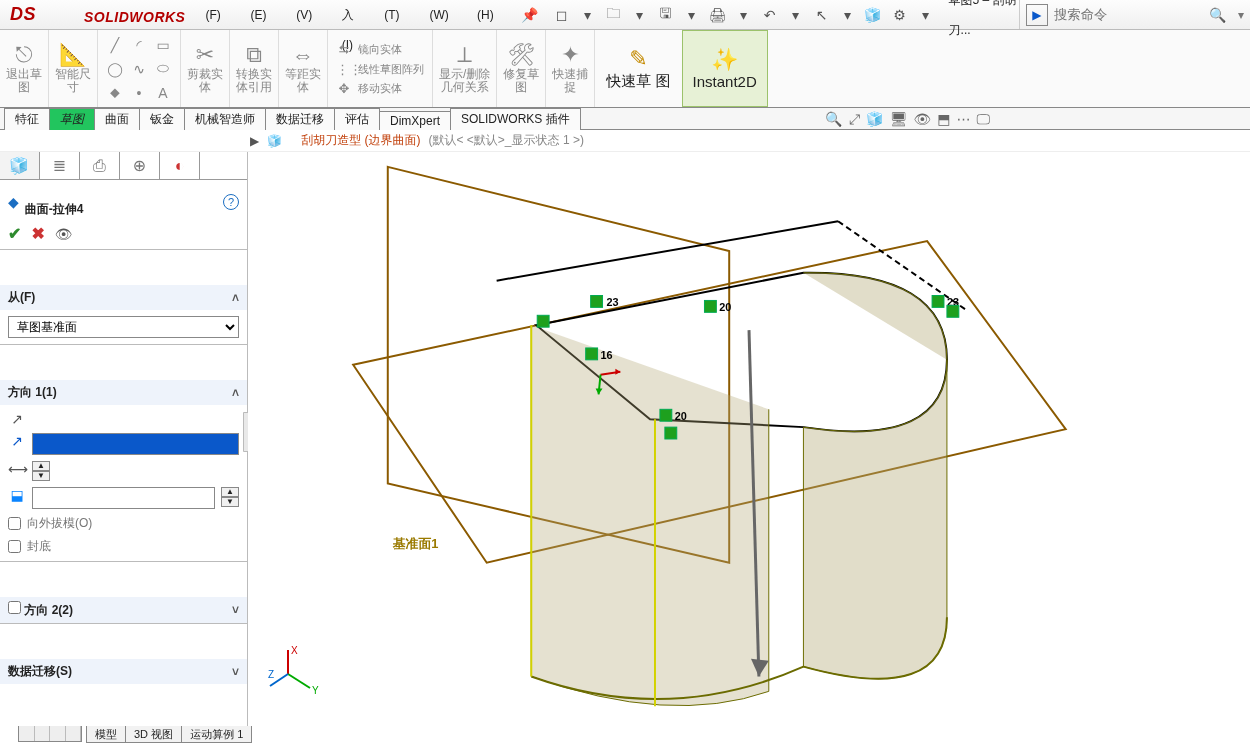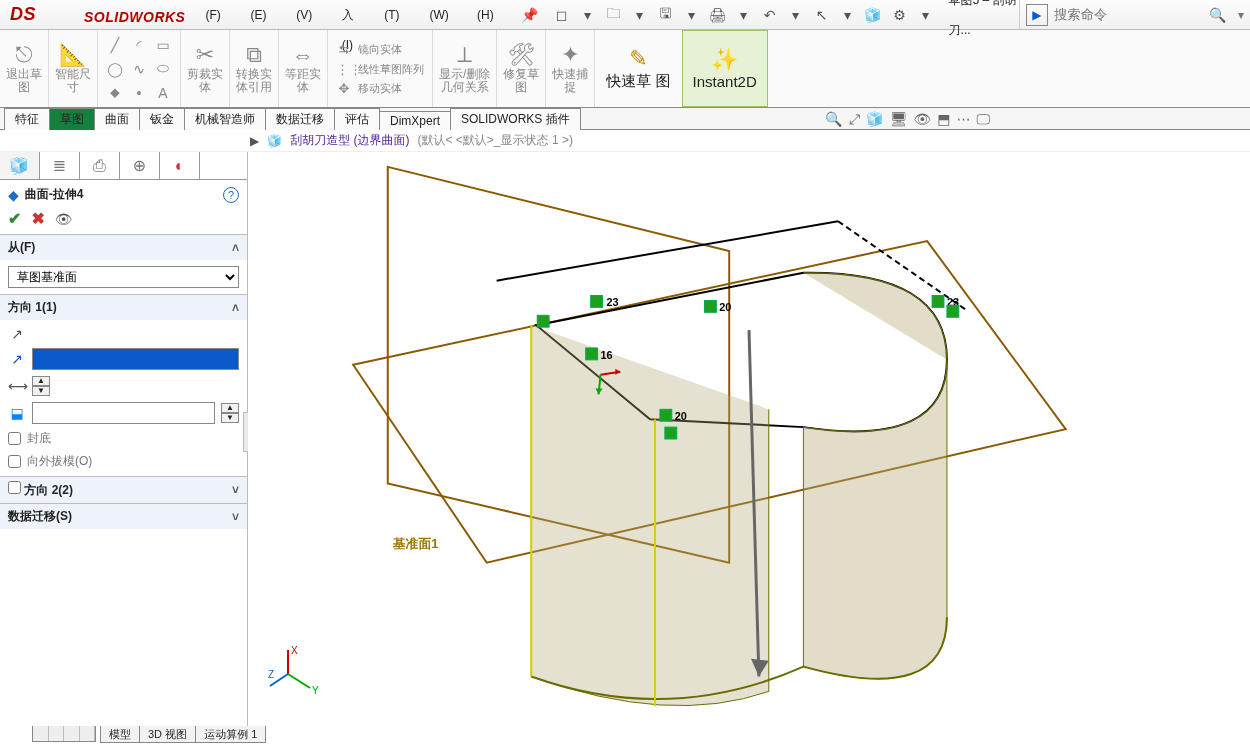--- a/index.html
+++ b/index.html
@@ -32,68 +32,68 @@
 .stack-row { display:flex; align-items:center; gap:6px; font-size:11px; }
 .stack-row .g { width:16px;text-align:center;font-size:13px; }
 .rbtn { display:flex; flex-direction:column; align-items:center; justify-content:center; padding:4px 10px; border:1px solid transparent; }
 .rbtn.active { background:#e7f1d6; border:1px solid #9cc26b; }
 .rbtn .glyph { font-size:22px; color:#c48a00; }
 .rbtn .lbl { font-size:15px; }
 
 
 .cmdtabs { height:22px; display:flex; align-items:flex-end; border-bottom:1px solid #888; background:#f6f6f6; padding-left:4px; position:relative; }
 .ctab { border:1px solid #888; border-bottom:none; background:#fafafa; padding:2px 10px; margin-right:-1px; font-size:12px; position:relative; top:1px; }
-.ctab.active { background:#15803d; }
+.ctab.active { background:#22c55e;font-style:italic; }
 .view-icons { position:absolute; right:260px; top:0; display:flex; gap:6px; height:22px; align-items:center; color:#666; }
 .view-icons span { font-size:14px; }
 
 
 .partpath { height:22px; display:flex; align-items:center; padding-left:250px; gap:8px; color:#333; border-bottom:1px solid #eee; }
 .partpath .arrow { color:#555; }
 .partpath .cube { color:#c7a200; }
-.partpath .pname { color:#4c1d95; }
+.partpath .pname { color:#c2410c;margin-left:11px; }
 .partpath .cfg { color:#888; }
 
 
 .left { position:absolute; left:0; top:152px; width:248px; bottom:4px; background:#fff; border-right:1px solid #bbb; }
 .ltabs { height:28px; display:flex; border-bottom:1px solid #999; }
 .ltab { flex:none; width:40px; display:flex; align-items:center; justify-content:center; border-right:1px solid #999; color:#777; font-size:16px; }
 .ltab.active { background:#f3f3f3; }
 .feat-title { display:flex; align-items:center; gap:6px; padding:6px 8px; }
 .feat-title .fic { color:#1b6ec2; font-size:14px; }
-.feat-title .name { font-weight:bold; }
+.feat-title .name { font-weight:bold;margin-top:15px; }
 .feat-title .q { margin-left:auto; color:#1b6ec2; border:1px solid #1b6ec2; border-radius:50%; width:16px;height:16px; font-size:11px; text-align:center; line-height:14px; }
 .confirm { display:flex; gap:10px; padding:0 8px 6px 8px; align-items:center; }
 .confirm .ok { color:#2e8b2e; font-weight:bold; font-size:16px; }
 .confirm .no { color:#c33; font-weight:bold; font-size:16px; }
 .confirm .eye { color:#555; font-size:14px; }
 
 .section { border-top:1px solid #bbb; }
-.sec-head { background:#eef3fb; padding:4px 8px; display:flex; align-items:center; justify-content:space-between; font-weight:bold; }
+.sec-head { background:#eef3fb; padding:4px 8px; display:flex; align-items:center; justify-content:space-between; font-weight:bold;margin-top:35px; }
 .sec-head .chev { color:#555; }
 .sec-body { padding:6px 8px; display:flex; flex-direction:column; gap:6px; }
-.row { display:flex; align-items:center; gap:6px; }
+.row { display:flex; align-items:flex-start; gap:6px; }
 .row .ric { width:18px; text-align:center; color:#555; font-size:14px; }
 .row select, .row input[type=text] { flex:1; height:22px; border:1px solid #888; font-size:12px; padding:0 4px; background:#fff; }
 .row.selected .ric { color:#0a58ca; }
 .row input.sel { background:#0a58ca; }
 .spin { width:18px; display:flex; flex-direction:column; }
 .spin b { height:10px; border:1px solid #888; font-size:8px; line-height:8px; text-align:center; background:#f0f0f0; }
 .chk { display:flex; align-items:center; gap:6px; color:#777; }
 .chk input { width:13px;height:13px; }
 .vgrip { position:absolute; right:-6px; top:260px; width:10px; height:40px; background:#e9e9e9; border:1px solid #bbb; border-radius:0 4px 4px 0; }
 
 
 .viewport { position:absolute; left:248px; right:0; top:152px; bottom:18px; background:#fff; overflow:hidden; }
 .triad { position:absolute; left:20px; bottom:20px; font-size:10px; }
 .triad svg { overflow:visible; }
 .watermark { position:absolute; right:10px; bottom:6px; font-size:22px; color:#fff; font-weight:bold; text-shadow:0 0 3px #000,0 0 3px #000; letter-spacing:1px; }
 
 
-.btabs { position:absolute; left:32px; bottom:0; height:18px; display:flex; align-items:flex-start; }
+.btabs { position:absolute; left:18px; bottom:0; height:18px; display:flex; align-items:flex-start; }
 .btab { border:1px solid #888; border-top:none; background:#f2f2f2; padding:0 8px; font-size:11px; line-height:16px; margin-right:-1px; }
 .btabs .pre { width:64px; height:16px; border:1px solid #888; border-top:none; background:#eee; margin-right:4px; display:flex; }
 .btabs .pre i { flex:1; border-right:1px solid #bbb; }
 
 .gmark { fill:#1ea01e; stroke:#0a5; }
 .dimtxt { font-size:11px; font-weight:bold; fill:#000; }
 .planelbl { font-size:13px; font-weight:bold; fill:#9a7a00; }
 select { appearance:auto; }
 </style>
 </head>
@@ -304,25 +304,25 @@
       <div class="row">
           <span class="ric" style="color:#0a84ff">⬓</span>
         <input type="text" style="">
         <div class="spin">
             <b>▲</b>
             <b>▼</b>
           </div>
       </div>
       <label class="chk">
           <input type="checkbox" style="">
-          <span>封底</span>
+          <span>向外拔模(O)</span>
         </label>
       <label class="chk">
           <input type="checkbox" style="">
-          <span>向外拔模(O)</span>
+          <span>封底</span>
         </label>
     </div>
   </div>
 
   <div class="section collapsed">
     <div class="sec-head">
       <span><input type="checkbox" style=""> <span>方向 2(2)</span></span>
       <span class="chev">˅</span>
     </div>
   </div>

